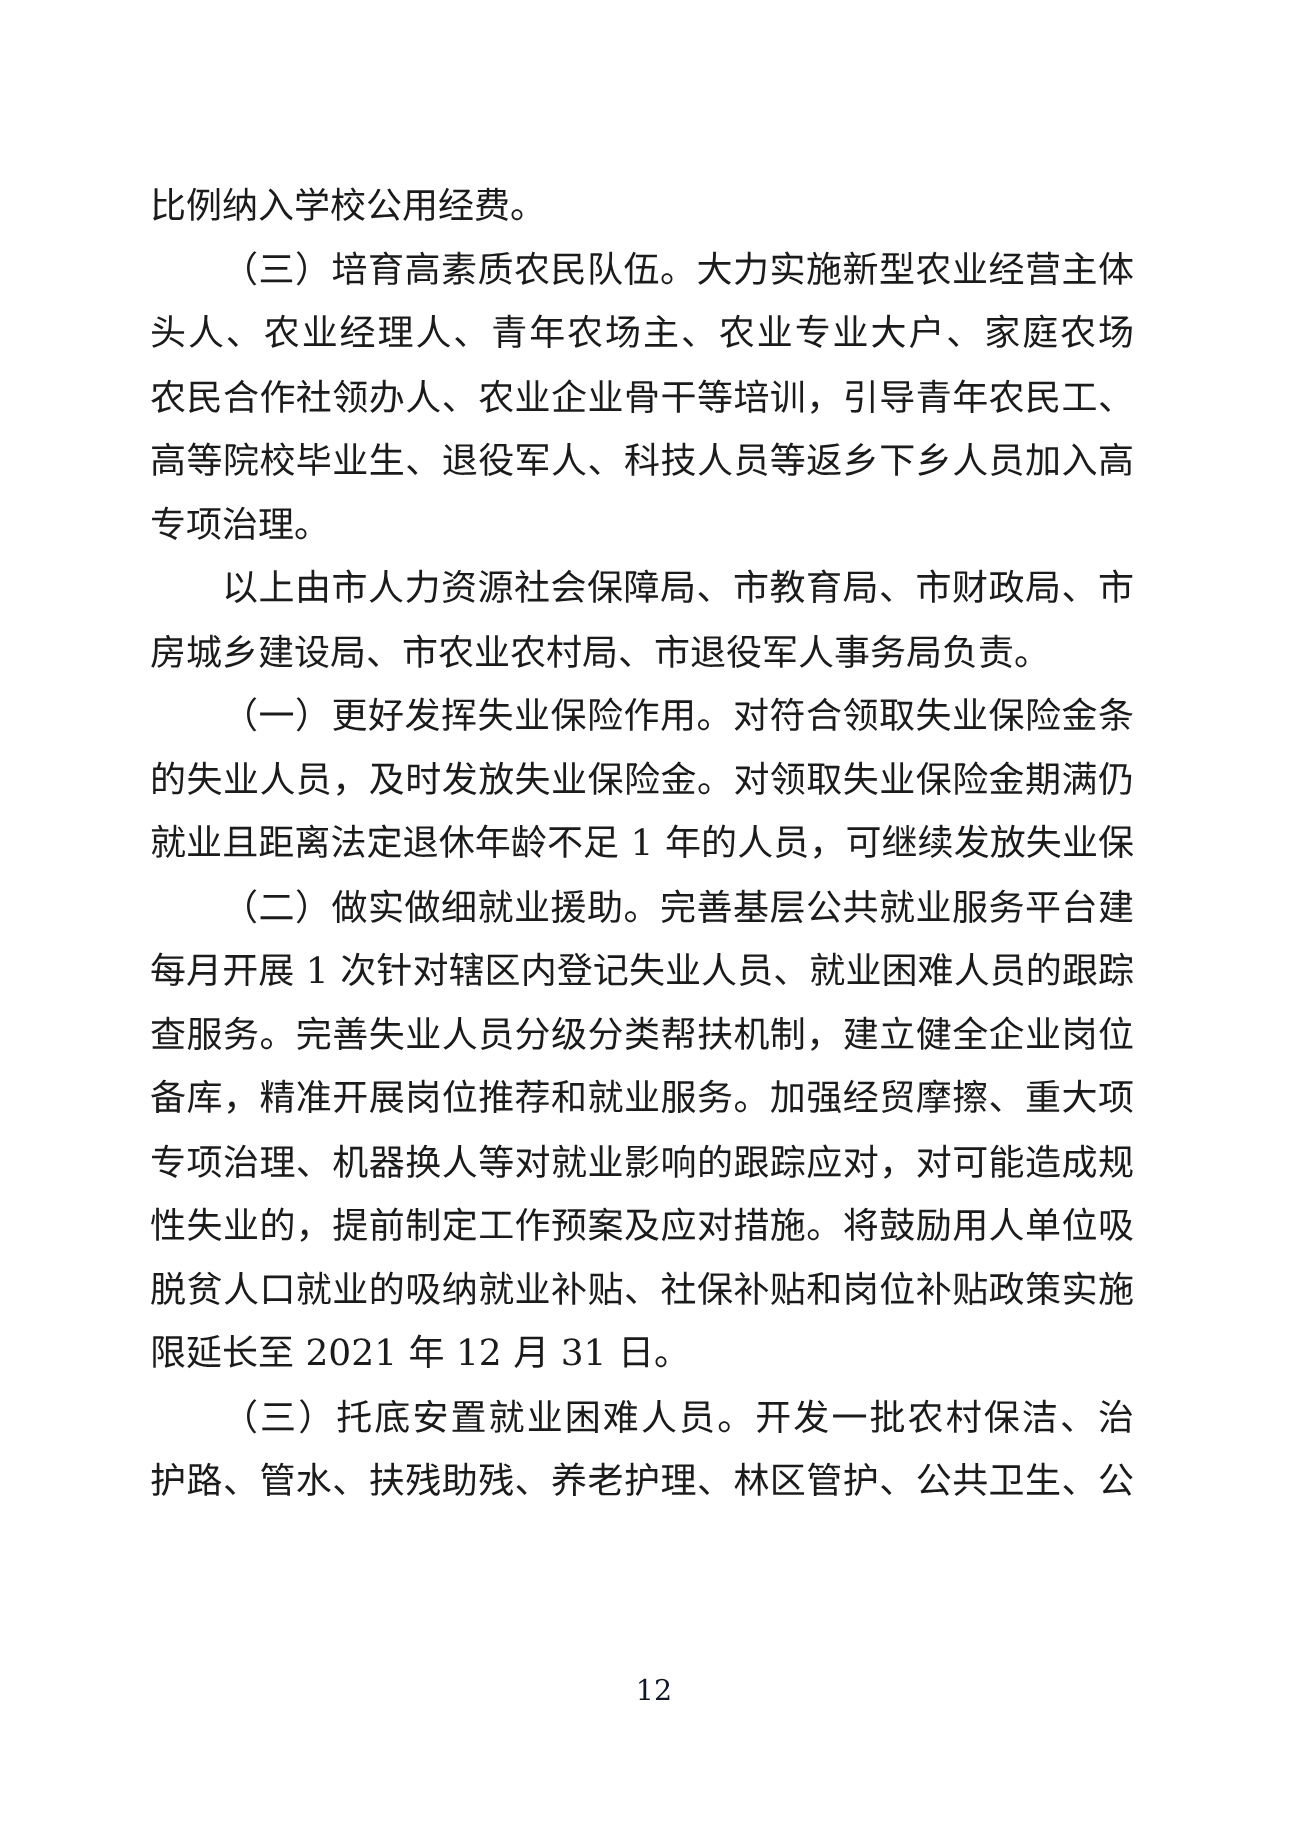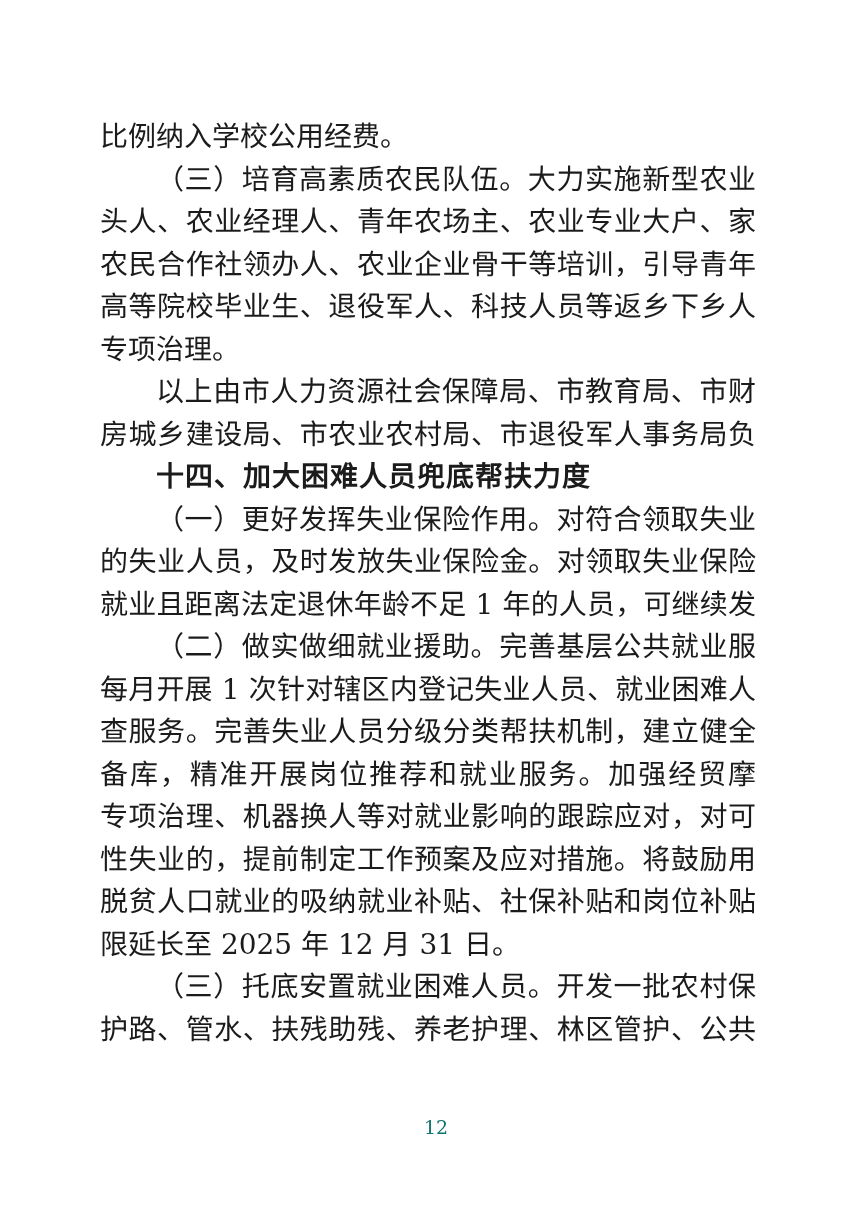--- a/index.html
+++ b/index.html
@@ -18,21 +18,21 @@
     font-family: "DejaVu Serif", "Liberation Serif", serif;
     overflow: hidden;
   }
   .content {
     position: absolute;
     left: 100px;
     top: 116px;
     width: 656px;
   }
   .line {
-    font-size: 28px;
+    font-size: 24px;
     line-height: 42.5px;
     height: 42.5px;
     text-align: justify;
     text-align-last: left;
     white-space: normal;
     overflow: hidden;
   }
   .line.fill {
     text-align-last: justify;
   }
@@ -45,46 +45,45 @@
     letter-spacing: 1px;
   }
   .page-number {
     position: absolute;
     left: 0;
     right: 0;
     top: 1116px;
     text-align: center;
     font-size: 19px;
     font-family: "DejaVu Serif", "Liberation Serif", serif;
-    color: #0f766e;
+    color: #0f172a;
     margin-left: 12px;
   }
 </style>
 </head>
 <body>
 
 <div class="page">
   <div class="content">
       <div class="line">比例纳入学校公用经费。</div>
       <div class="line indent fill">（三）培育高素质农民队伍。大力实施新型农业经营主体带</div>
       <div class="line fill">头人、农业经理人、青年农场主、农业专业大户、家庭农场主、</div>
       <div class="line fill">农民合作社领办人、农业企业骨干等培训，引导青年农民工、中</div>
       <div class="line fill">高等院校毕业生、退役军人、科技人员等返乡下乡人员加入高素</div>
       <div class="line">专项治理。</div>
       <div class="line indent fill">以上由市人力资源社会保障局、市教育局、市财政局、市住</div>
       <div class="line">房城乡建设局、市农业农村局、市退役军人事务局负责。</div>
-      <div class="line indent heading">十四、加大困难人员兜底帮扶力度</div>
       <div class="line indent fill">（一）更好发挥失业保险作用。对符合领取失业保险金条件</div>
       <div class="line fill">的失业人员，及时发放失业保险金。对领取失业保险金期满仍未</div>
       <div class="line fill">就业且距离法定退休年龄不足 1 年的人员，可继续发放失业保险</div>
       <div class="line indent fill">（二）做实做细就业援助。完善基层公共就业服务平台建设，</div>
       <div class="line fill">每月开展 1 次针对辖区内登记失业人员、就业困难人员的跟踪调</div>
       <div class="line fill">查服务。完善失业人员分级分类帮扶机制，建立健全企业岗位储</div>
       <div class="line fill">备库，精准开展岗位推荐和就业服务。加强经贸摩擦、重大项目、</div>
       <div class="line fill">专项治理、机器换人等对就业影响的跟踪应对，对可能造成规模</div>
       <div class="line fill">性失业的，提前制定工作预案及应对措施。将鼓励用人单位吸纳</div>
       <div class="line fill">脱贫人口就业的吸纳就业补贴、社保补贴和岗位补贴政策实施期</div>
-      <div class="line">限延长至 2025 年 12 月 31 日。</div>
+      <div class="line">限延长至 2021 年 12 月 31 日。</div>
       <div class="line indent fill">（三）托底安置就业困难人员。开发一批农村保洁、治安、</div>
       <div class="line fill">护路、管水、扶残助残、养老护理、林区管护、公共卫生、公共</div>
     </div>
   <div class="page-number">12</div>
 </div>
 
 </body></html>

